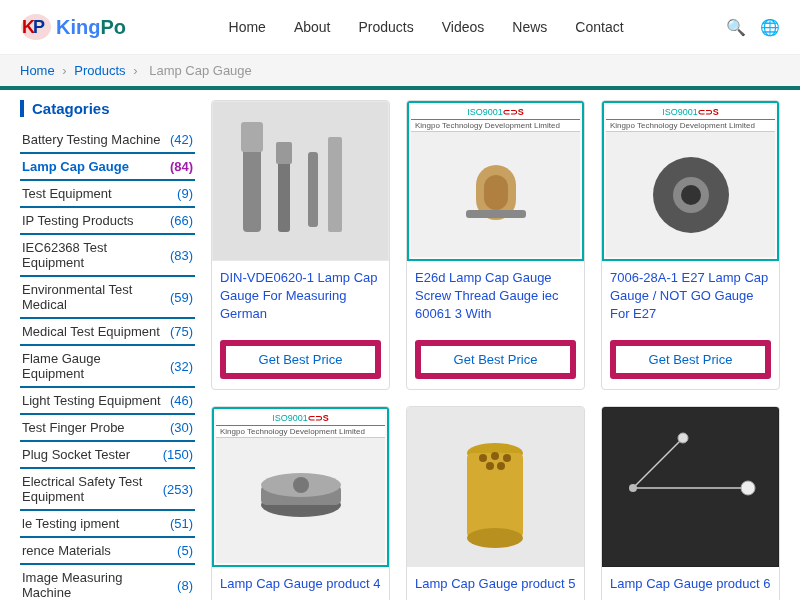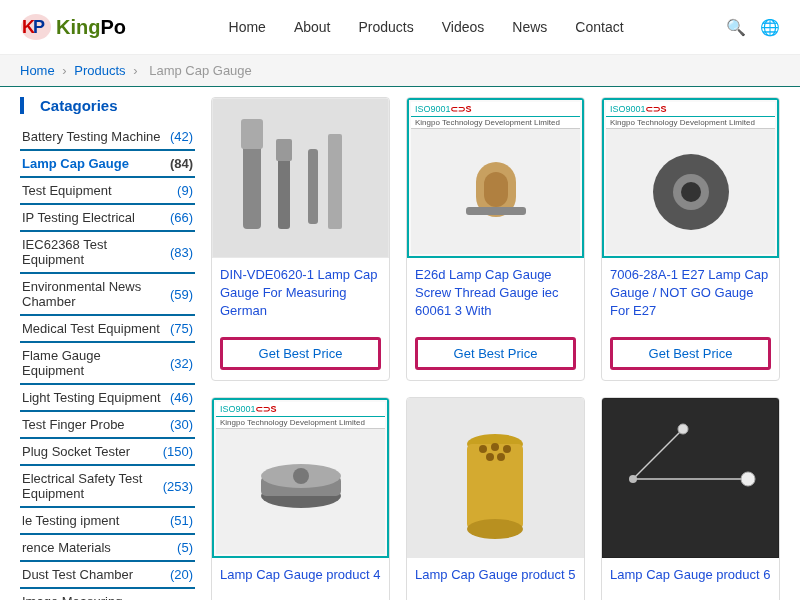--- a/index.html
+++ b/index.html
@@ -44,21 +44,21 @@
       color: #555;
       font-size: 16px;
     }
 
     
     .breadcrumb {
       padding: 8px 20px;
       font-size: 13px;
       color: #666;
       background: #f5f5f5;
-      border-bottom: 1px solid #0f766e;
+      border-bottom: 4px solid #0f766e;
     }
     .breadcrumb a { color: #0066cc; text-decoration: none; }
     .breadcrumb span { margin: 0 4px; color: #999; }
 
     
     .main-content {
       display: flex;
       padding: 10px 20px;
       gap: 16px;
     }
@@ -66,39 +66,39 @@
     
     .sidebar {
       width: 175px;
       flex-shrink: 0;
     }
     .sidebar-title {
       color: #0055bb;
       font-size: 15px;
       font-weight: bold;
       border-left: 4px solid #0055bb;
-      padding-left: 16px;
+      padding-left: 8px;
       margin-bottom: 10px;
     }
     .category-list {
       list-style: none;
     }
     .category-list li {
       display: flex;
       justify-content: space-between;
       align-items: center;
       padding: 5px 2px;
       font-size: 13px;
       border-bottom: 2px solid #0369a1;
       cursor: pointer;
     }
     .category-list li.active { color: #0066cc; font-weight: bold; }
     .category-list li .cat-name { flex: 1; }
     .category-list li .cat-count { color: #0066cc; margin-left: 4px; }
-    .category-list li.active .cat-count { color: #404040; }
+    .category-list li.active .cat-count { color: #a21caf; }
 
     
     .products-area {
       flex: 1;
     }
     .products-grid {
       display: grid;
       grid-template-columns: repeat(3, 1fr);
       gap: 16px;
     }
@@ -126,21 +126,21 @@
       font-size: 13px;
       color: #1d4ed8;
       line-height: 1.4;
       margin-bottom: 8px;
     }
     .product-btn {
       display: block;
       width: calc(100% - 16px);
       margin: 0 8px 10px;
       padding: 6px 0;
-      border: 3px solid #be185d;
+      border: 6px solid #be185d;
       background: #fff;
       color: #0066cc;
       font-size: 13px;
       cursor: pointer;
       border-radius: 3px;
       text-align: center;
     }
 
     
     .img-placeholder-1 {
@@ -150,21 +150,21 @@
       border: 2px solid #00aaaa;
       padding: 2px;
       width: 100%;
       height: 100%;
       display: flex;
       flex-direction: column;
     }
     .iso-badge-header {
       background: #fff;
       display: flex;
-      justify-content: flex-start;
+      justify-content: center;
       align-items: center;
       padding: 2px 4px;
       font-size: 9px;
       color: #00aaaa;
       border-bottom: 1px solid #00aaaa;
     }
     .iso-badge-body {
       flex: 1;
       display: flex;
       align-items: center;
@@ -178,21 +178,21 @@
 <body>
 
 <header class="header">
   <div class="logo-area">
     <svg class="logo-icon" viewBox="0 0 32 28">
       <ellipse cx="16" cy="14" rx="15" ry="13" fill="#cc0000" opacity="0.15"></ellipse>
       <text x="2" y="20" font-size="18" font-weight="bold" fill="#cc0000" font-family="Arial">K</text>
       <text x="13" y="20" font-size="18" font-weight="bold" fill="#003399" font-family="Arial">P</text>
     </svg>
     <span style="font-size:20px;font-weight:bold;">
-      <span style="color:#4d7c0f;">King</span><span style="color:#000000;">Po</span>
+      <span style="color:#3b82f6;">King</span><span style="color:#0f766e;">Po</span>
     </span>
   </div>
   <nav>
     <a href="#">Home</a>
     <a href="#">About</a>
     <a href="#">Products</a>
     <a href="#">Videos</a>
     <a href="#">News</a>
     <a href="#">Contact</a>
   </nav>
@@ -221,29 +221,29 @@
       </li>
       <li class="active">
         <span class="cat-name">Lamp Cap Gauge</span>
         <span class="cat-count">(84)</span>
       </li>
       <li>
         <span class="cat-name">Test Equipment</span>
         <span class="cat-count">(9)</span>
       </li>
       <li>
-        <span class="cat-name">IP Testing Electrical</span>
+        <span class="cat-name">IP Testing Products</span>
         <span class="cat-count">(66)</span>
       </li>
       <li>
         <span class="cat-name">IEC62368 Test Equipment</span>
         <span class="cat-count">(83)</span>
       </li>
       <li>
-        <span class="cat-name">Environmental News Chamber</span>
+        <span class="cat-name">Environmental Test Medical</span>
         <span class="cat-count">(59)</span>
       </li>
       <li>
         <span class="cat-name">Medical Test Equipment</span>
         <span class="cat-count">(75)</span>
       </li>
       <li>
         <span class="cat-name">Flame Gauge Equipment</span>
         <span class="cat-count">(32)</span>
       </li>
@@ -263,24 +263,20 @@
         <span class="cat-name">Electrical Safety Test Equipment</span>
         <span class="cat-count">(253)</span>
       </li>
       <li style="position:relative;overflow:hidden;align-items:flex-end;">
         <span class="cat-name">le Testing ipment</span>
         <span class="cat-count">(51)</span>
       </li>
       <li>
         <span class="cat-name">rence Materials</span>
         <span class="cat-count">(5)</span>
-      </li>
-      <li>
-        <span class="cat-name">Dust Test Chamber</span>
-        <span class="cat-count">(20)</span>
       </li>
       <li>
         <span class="cat-name">Image Measuring Machine</span>
         <span class="cat-count">(8)</span>
       </li>
     </ul>
   </aside>
 
   <section class="products-area">
     <div class="products-grid">

